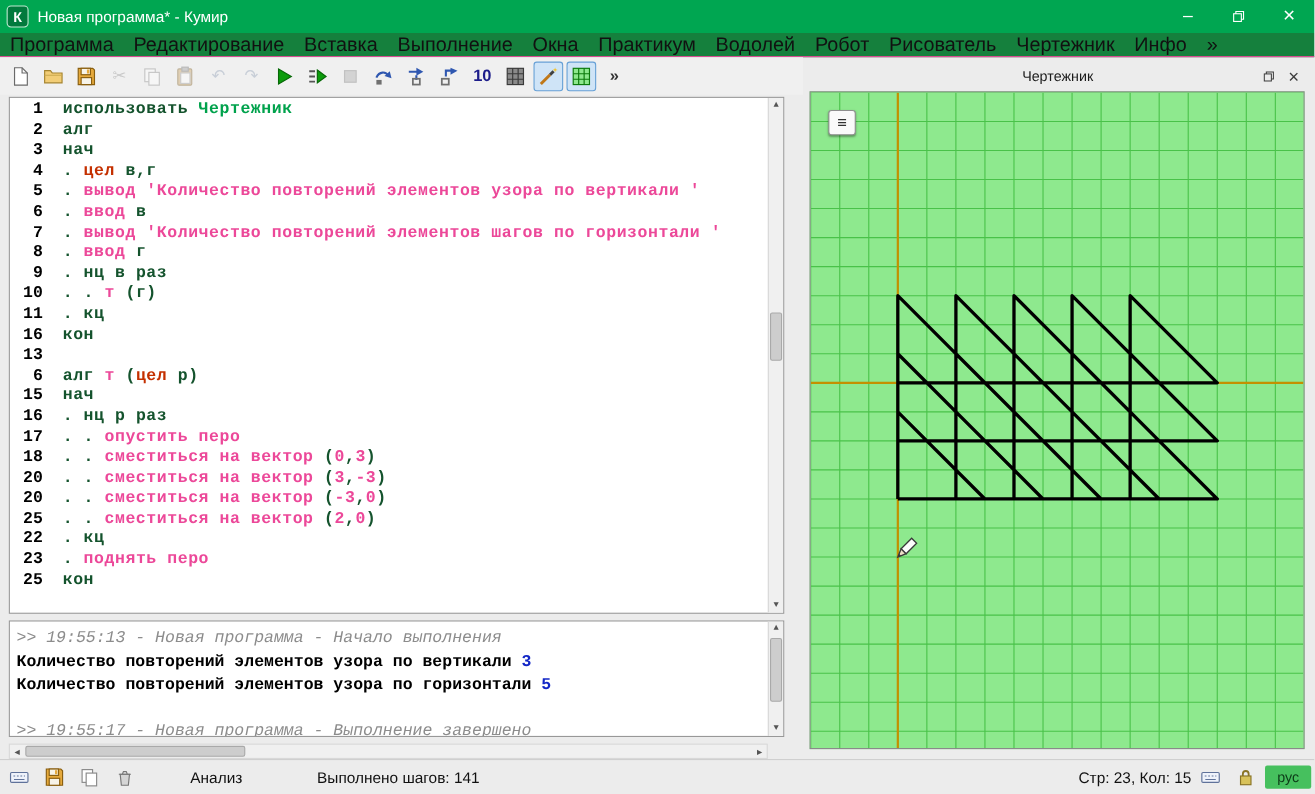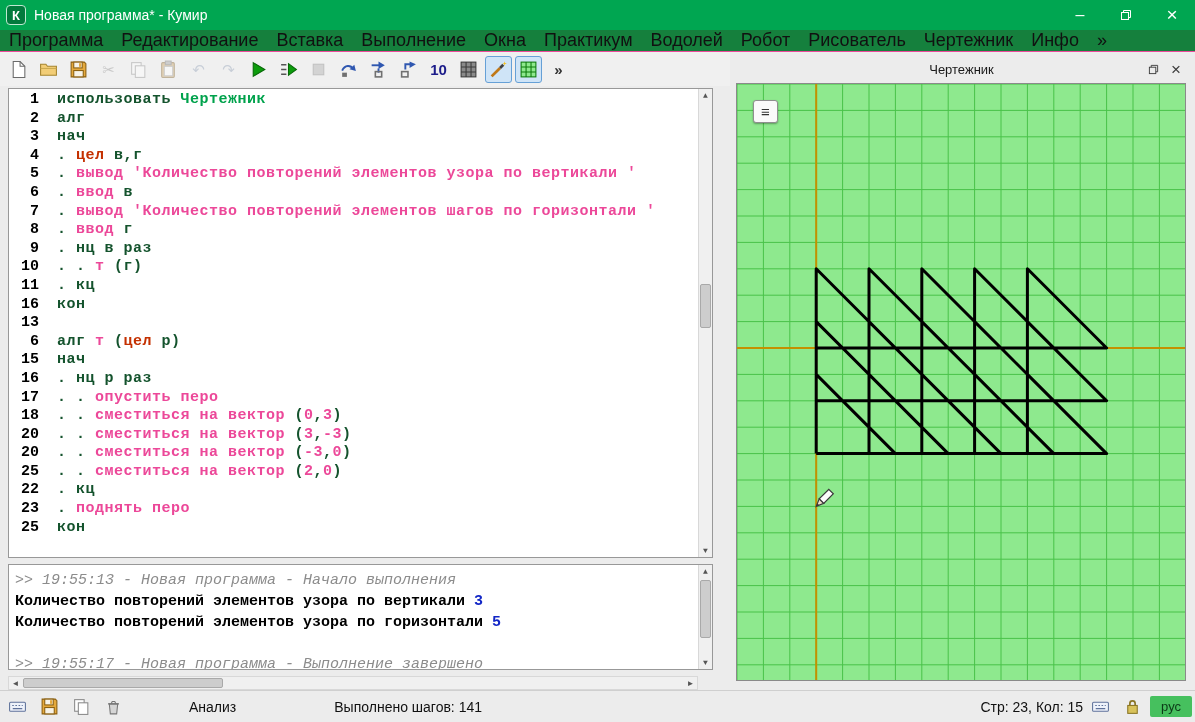--- a/index.html
+++ b/index.html
@@ -66,22 +66,22 @@
 .dr-close{font-size:17px;line-height:1}
 .drawer-canvas{position:absolute;left:2px;top:27px;width:450px;height:598px;border:1px solid #8a8a8a;background:#8ee98e;overflow:hidden}
 .drawer-canvas svg.field{width:100%;height:100%}
 .drawer-menu-btn{position:absolute;left:16px;top:16px;width:25px;height:23px;background:#fafafa;border:1px solid #8f8f8f;border-radius:3px;box-shadow:0 1px 2px rgba(0,0,0,.35);display:flex;align-items:center;justify-content:center;font-size:15px;color:#333}
 
 
 .statusbar{position:absolute;left:0;top:690px;width:1195px;height:32px;background:#ececec;border-top:1px solid #cfcfcf;display:flex;align-items:center;font-size:14px}
 .sb-icons,.sb-icons-r{display:flex;gap:13px;padding:0 8px;align-items:center}
 .sb-icon{width:19px;height:19px}
 .sb-icon svg{width:19px;height:19px}
-.sb-mode{margin-left:58px}
-.sb-steps{margin-left:98px}
+.sb-mode{margin-left:42px}
+.sb-steps{margin-left:68px}
 .sb-pos{margin-left:auto}
 .sb-lang{background:#46c05e;color:#0c3a17;padding:3px 11px;margin-right:3px;border-radius:2px;font-size:13px}
 </style>
 </head>
 <body>
 
 <div class="titlebar">
   <div class="logo">К</div>
   <div class="title-text">Новая программа* - Кумир</div>
   <div class="win-controls">

